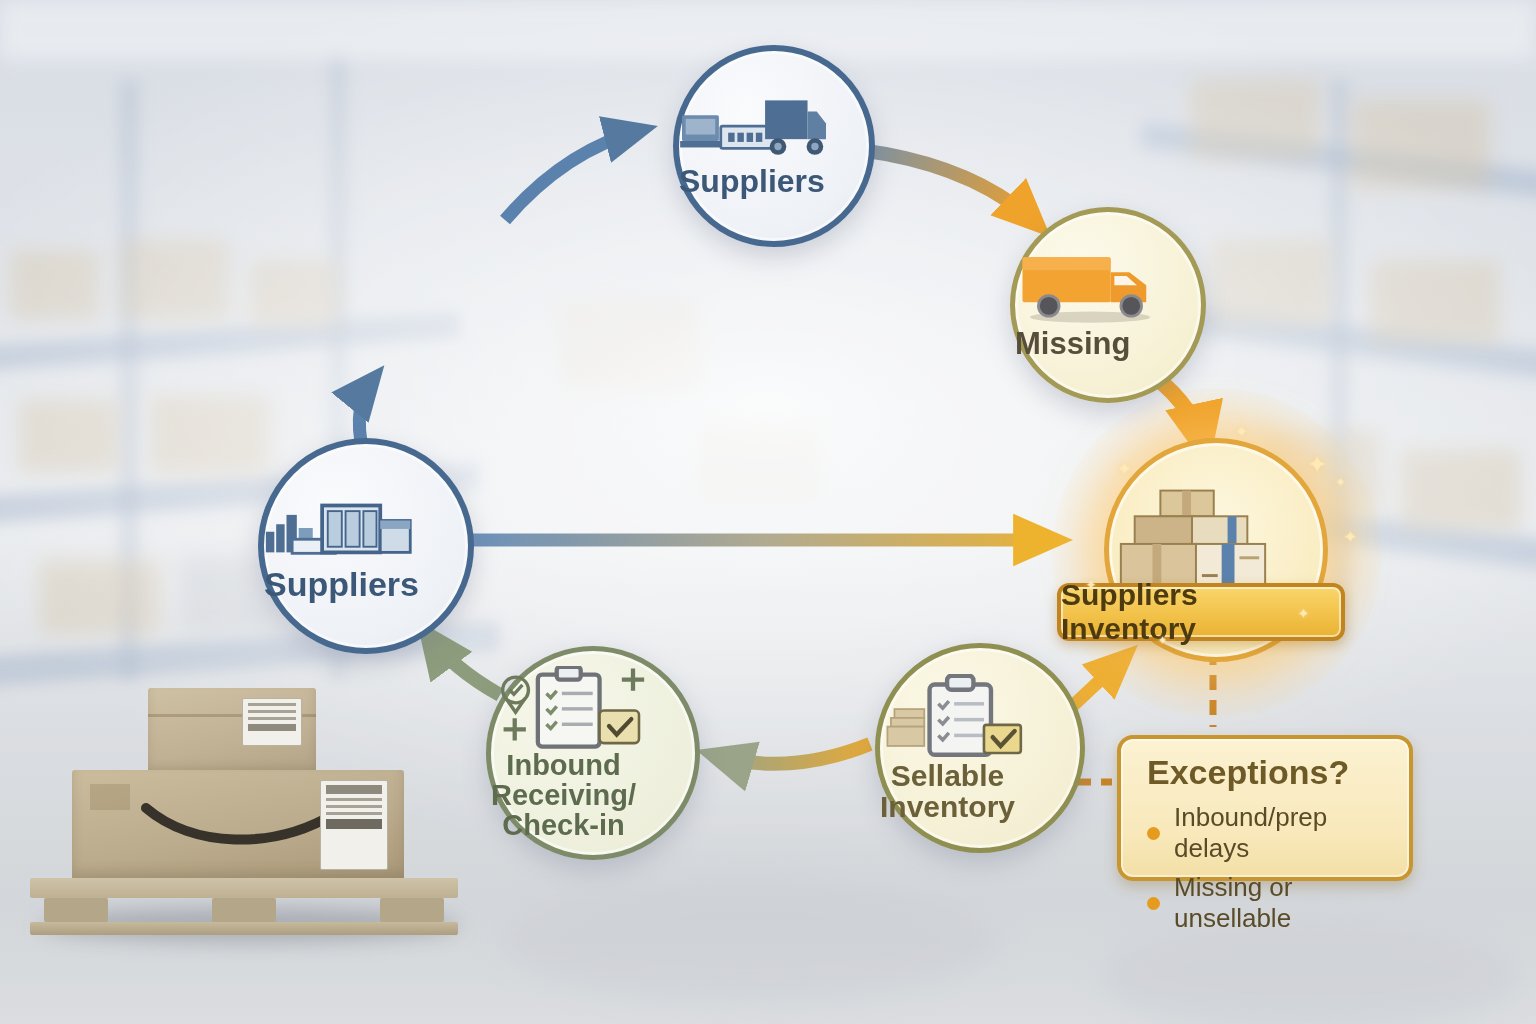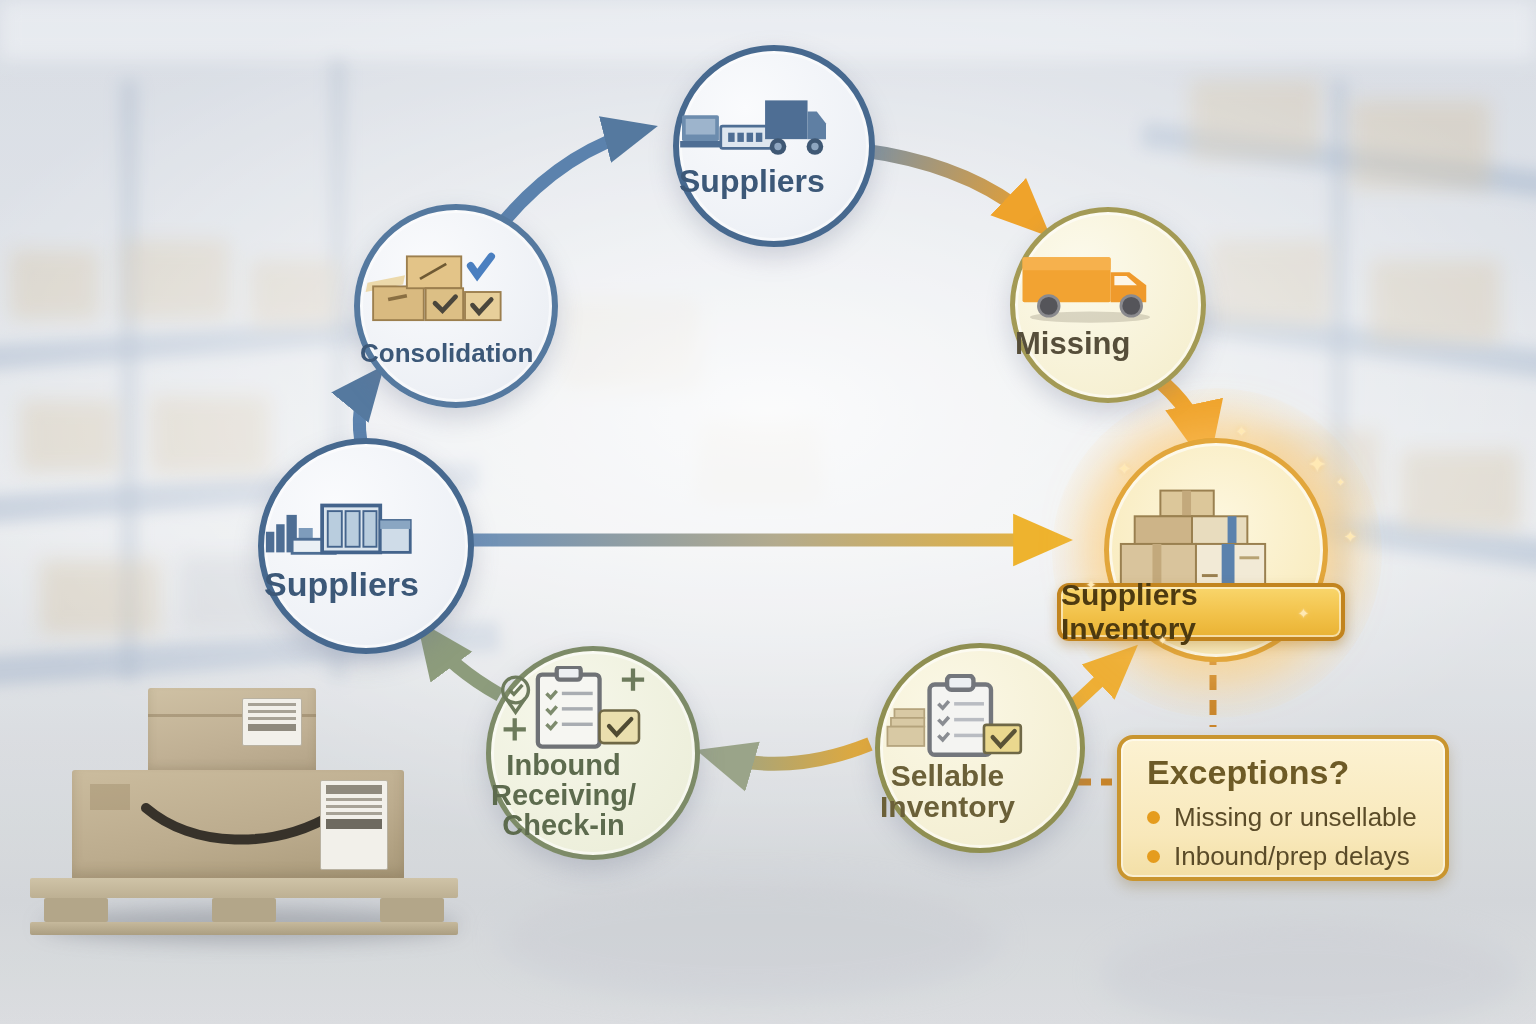--- a/index.html
+++ b/index.html
@@ -57,21 +57,21 @@
   .glow{position:absolute;left:1052px;top:388px;width:330px;height:330px;z-index:1;border-radius:50%;
         background:radial-gradient(circle,rgba(255,206,120,.6) 0%,rgba(255,206,120,.25) 55%,rgba(255,206,120,0) 75%);}
   .sp{position:absolute;z-index:5;color:#ffe9b4;text-shadow:0 0 7px #ffcd6e,0 0 2px #fff;}
   
   .gold-label{position:absolute;left:1057px;top:583px;width:280px;height:50px;z-index:4;
               display:flex;align-items:center;justify-content:center;
               border:4px solid #c2841e;border-radius:12px;
               background:linear-gradient(180deg,#f9d66c 0%,#f2c24a 55%,#e9b233 100%);
               box-shadow:inset 0 0 0 2px rgba(255,255,255,.55), 0 5px 12px rgba(170,115,25,.35);
               font-weight:bold;font-size:30px;color:#4d3a10;}
-  .exceptions{position:absolute;left:1117px;top:735px;width:332px;height:146px;z-index:3;
+  .exceptions{position:absolute;left:1117px;top:735px;width:296px;height:146px;z-index:3;
               border:4px solid #c9952f;border-radius:16px;box-sizing:border-box;
               background:linear-gradient(180deg,#fcf2d2 0%,#f8e8ba 70%,#f3dfa6 100%);
               box-shadow:inset 0 0 0 2px rgba(255,255,255,.5), 0 6px 14px rgba(140,110,50,.3);
               padding:14px 20px 10px 26px;}
   .ex-title{font-weight:bold;font-size:34px;color:#6d5a26;margin-bottom:10px;}
   .ex-item{display:flex;align-items:center;margin-bottom:8px;}
   .ex-item .dot{width:13px;height:13px;border-radius:50%;background:#e59c1e;margin-right:14px;flex:0 0 13px;}
   .ex-item span.txt{font-size:26px;color:#5a4b28;}
   
   .arrows{position:absolute;inset:0;z-index:2;}
@@ -214,37 +214,20 @@
         <path d="M138,20 h10 l10,13 v17 h-20 z" fill="#5f7fa3"></path>
         <circle cx="106" cy="58" r="9" fill="#3f5874"></circle>
           <circle cx="106" cy="58" r="4" fill="#8ea6c0"></circle>
         <circle cx="146" cy="58" r="9" fill="#3f5874"></circle>
           <circle cx="146" cy="58" r="4" fill="#8ea6c0"></circle>
       </svg>
     </span>
     <div class="nlabel t-blue" style="font-size:32px">Suppliers</div>
   </div>
 
-  <div class="node n-blue" style="left:354px;top:204px;width:192px;height:192px">
-    <span class="icon">
-      <svg width="150" height="96" viewBox="0 0 160 100">
-        <polygon points="8,40 48,32 46,42 6,50" fill="#ecd9ab"></polygon>
-        <rect x="14" y="44" width="54" height="36" fill="#d9ba80" stroke="#9c7f4e" stroke-width="2"></rect>
-        <line x1="30" y1="58" x2="50" y2="54" stroke="#8a6f42" stroke-width="4"></line>
-        <rect x="50" y="12" width="58" height="34" fill="#e3c488" stroke="#9c7f4e" stroke-width="2"></rect>
-        <line x1="64" y1="36" x2="92" y2="20" stroke="#6f5a34" stroke-width="3"></line>
-        <rect x="70" y="46" width="40" height="34" fill="#dcbf85" stroke="#9c7f4e" stroke-width="2"></rect>
-        <path d="M80,62 l8,8 l14,-15" fill="none" stroke="#4a463c" stroke-width="5" stroke-linecap="round"></path>
-        <rect x="112" y="50" width="38" height="30" fill="#e7cf9a" stroke="#9c7f4e" stroke-width="2"></rect>
-        <path d="M120,64 l7,8 l13,-14" fill="none" stroke="#4a463c" stroke-width="5" stroke-linecap="round"></path>
-        <path d="M118,22 l7,10 l15,-20" fill="none" stroke="#4a7fc0" stroke-width="8" stroke-linecap="round"></path>
-      </svg>
-    </span>
-    <div class="nlabel t-blue" style="font-size:26px">Consolidation</div>
-  </div>
 
   <div class="node n-olive" style="left:1010px;top:207px;width:186px;height:186px">
     <span class="icon">
       <svg width="150" height="78" viewBox="0 0 160 80">
         <ellipse cx="80" cy="70" rx="64" ry="6" fill="rgba(120,110,90,.25)"></ellipse>
         <rect x="8" y="6" width="94" height="48" rx="2" fill="#f2a332"></rect>
         <rect x="8" y="6" width="94" height="14" rx="2" fill="#f6b14d"></rect>
         <path d="M102,22 h20 l18,14 v18 h-38 z" fill="#ef9a2c"></path>
         <polygon points="106,26 119,26 130,36 106,36" fill="#fdf6e8"></polygon>
         <circle cx="36" cy="58" r="11" fill="#55555a" stroke="#8a8a8e" stroke-width="3"></circle>
@@ -350,21 +333,21 @@
   <span class="sp" style="left:1118px;top:460px;font-size:15px">✦</span>
   <span class="sp" style="left:1086px;top:578px;font-size:12px">✦</span>
   <span class="sp" style="left:1236px;top:424px;font-size:13px">✦</span>
   <span class="sp" style="left:1158px;top:634px;font-size:11px">✦</span>
   <span class="sp" style="left:1336px;top:476px;font-size:11px">✦</span>
 
   <div class="exceptions">
     <div class="ex-title">Exceptions?</div>
     <div class="ex-item">
       <span class="dot"></span>
-      <span class="txt">Missing or unsellable</span>
+      <span class="txt">Inbound/prep delays</span>
     </div>
     <div class="ex-item">
       <span class="dot"></span>
-      <span class="txt">Inbound/prep delays</span>
+      <span class="txt">Missing or unsellable</span>
     </div>
   </div>
 
 </div>
 
 </body></html>

